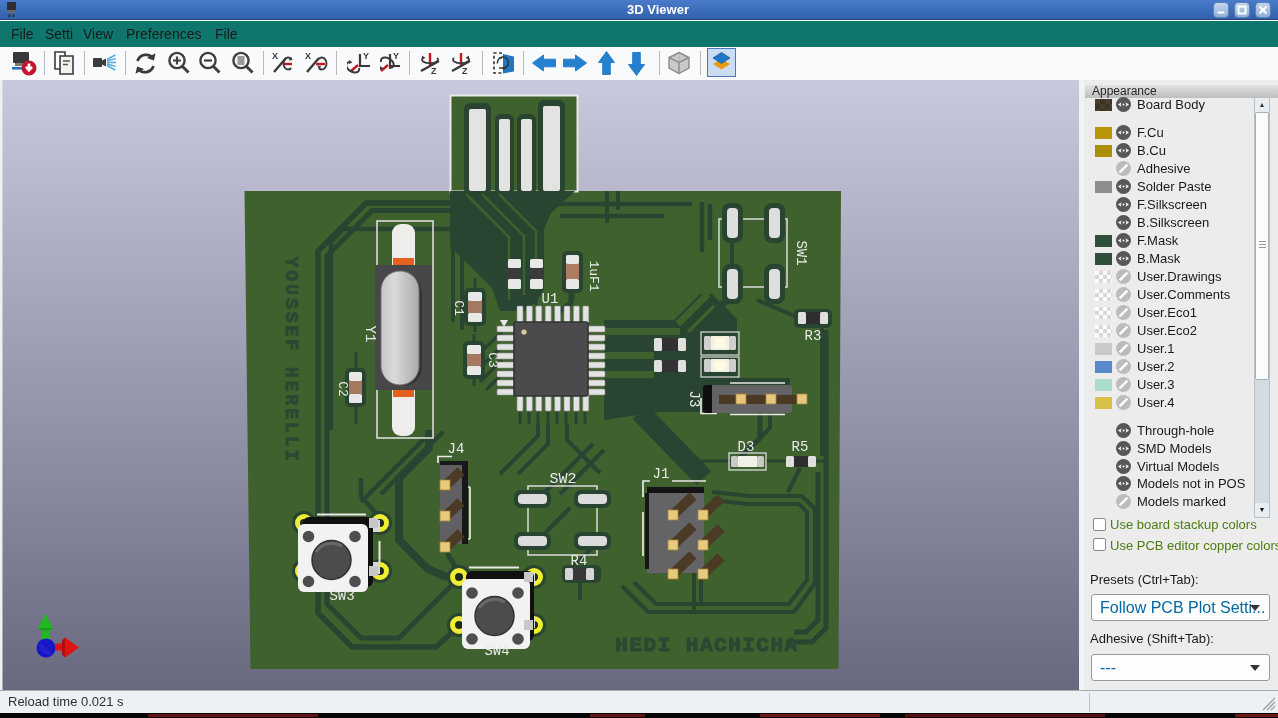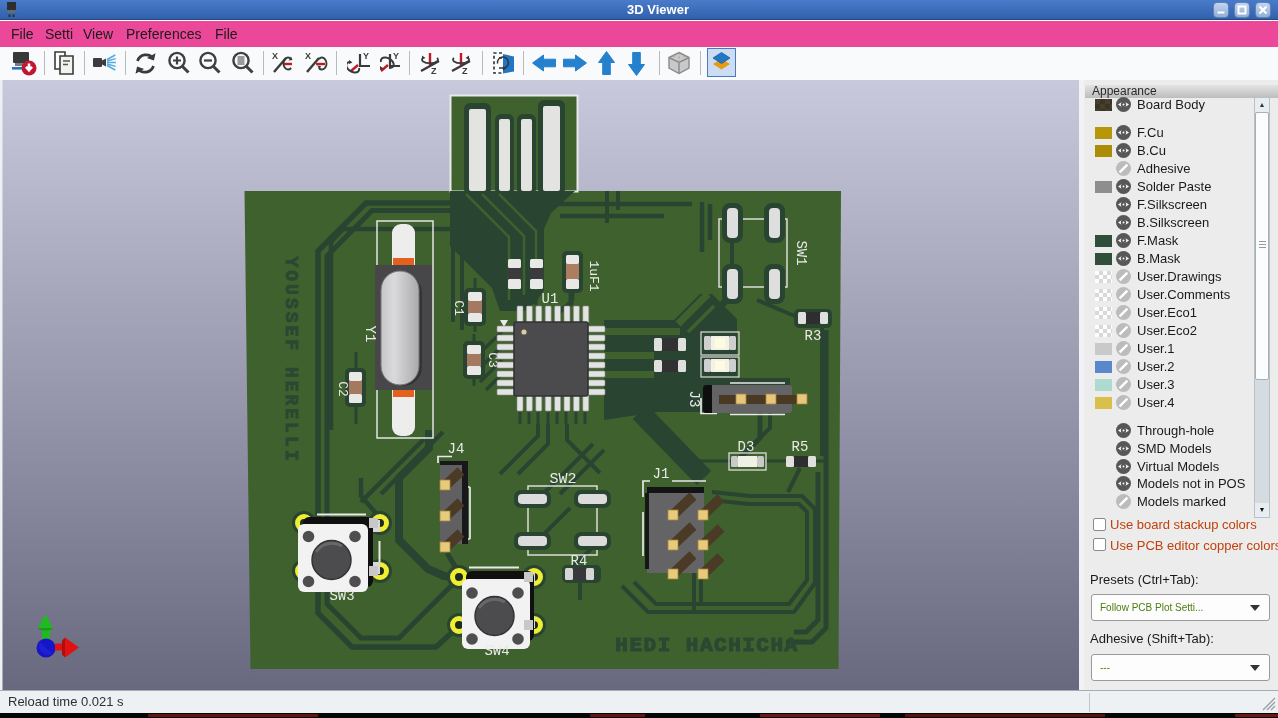--- a/index.html
+++ b/index.html
@@ -5,40 +5,40 @@
 * { margin:0; padding:0; box-sizing:border-box; }
 html,body { width:1278px; height:718px; overflow:hidden; font-family:"Liberation Sans", sans-serif; }
 #titlebar { position:absolute; left:0; top:0; width:1278px; height:20px;
   background:linear-gradient(#4a7bca,#3161ac); border-bottom:1px solid #24477e; }
 #title { position:absolute; left:0; top:0; width:1234px; height:19px; text-align:center;
   color:#fff; font-weight:bold; font-size:13px; line-height:19px;margin-left:41px; }
 .winbtn { position:absolute; top:2px; width:16px; height:16px; border-radius:4px;
   border:1px solid #5e82b8; background:linear-gradient(#c4d4ec,#8fafd9);
   color:#fff; font-size:11px; line-height:14px; text-align:center; font-weight:bold; }
 #appicon { position:absolute; left:4px; top:2px; width:15px; height:15px; }
-#menubar { position:absolute; left:0; top:21px; width:1278px; height:26px; background:#ec4899; }
+#menubar { position:absolute; left:0; top:21px; width:1278px; height:26px; background:#0f766e; }
 #menubar span { position:absolute; top:0; font-size:14px; line-height:26px; color:#1a1a1a; }
 #toolbar { position:absolute; left:0; top:47px; width:1278px; height:33px; background:#f9fafb; }
 .sep { position:absolute; top:4px; width:1px; height:24px; background:#b9bcbe; }
 .tbtn { position:absolute; top:3px; }
 #selbtn { position:absolute; left:707px; top:1px; width:29px; height:29px; background:#ccdcf2; border:1px solid #4a78c0; }
 #viewport { position:absolute; left:0; top:80px; width:1080px; height:610px; }
 #panel { position:absolute; left:1084px; top:80px; width:194px; height:610px;
   background:#ececec; overflow:hidden; }
 #phead { position:absolute; left:1px; top:5px; width:197px; height:13px;
   background:linear-gradient(#e3e3e3,#bdbdbd); font-size:12px; color:#2a2a2a; padding-left:7px; line-height:13px; }
 .lrow { position:absolute; left:11px; height:18px; font-size:13px; color:#1a1a1a; line-height:18px; white-space:nowrap; }
 .sw { display:inline-block; width:17px; height:12px; vertical-align:-2px; margin-right:4px; }
 .nosw { display:inline-block; width:17px; height:12px; margin-right:4px; }
 .checker { background-image:linear-gradient(45deg,#d9d9d9 25%,transparent 25%,transparent 75%,#d9d9d9 75%),linear-gradient(45deg,#d9d9d9 25%,#fdfdfd 25%,#fdfdfd 75%,#d9d9d9 75%); background-size:8px 8px; background-position:0 0,4px 4px; }
 .chk { position:absolute; width:13px; height:13px; background:#fff; border:1px solid #8a8a8a; border-radius:2px; left:9px; }
-.chklab { position:absolute; left:26px; font-size:13px; color:#c2410c; white-space:nowrap; }
+.chklab { position:absolute; left:26px; font-size:13px; color:#4d7c0f; white-space:nowrap; }
 .plab { position:absolute; left:6px; font-size:13px; color:#1a1a1a; }
 .drop { position:absolute; left:7px; width:179px; height:27px; background:#fdfdfd;
-  border:1px solid #9a9a9a; border-radius:3px; font-size:10px; color:#4d7c0f; line-height:25px; padding-left:8px; }
+  border:1px solid #9a9a9a; border-radius:3px; font-size:16px; color:#0369a1; line-height:25px; padding-left:8px; }
 .droparr { position:absolute; right:9px; top:10px; width:0; height:0;
   border-left:5.5px solid transparent; border-right:5.5px solid transparent; border-top:6px solid #333; }
 #statusbar { position:absolute; left:0; top:690px; width:1278px; height:23px;
   background:#eef1f4; border-top:1px solid #a8acaf; font-size:13px; color:#2c3033; line-height:22px; padding-left:8px; }
 #bottomstrip { position:absolute; left:0; top:713px; width:1278px; height:5px; background:#060606; }
 .reddash { position:absolute; top:1px; height:3px; background:#601414; }
 </style>
 </head>
 <body>
 <div id="titlebar">

